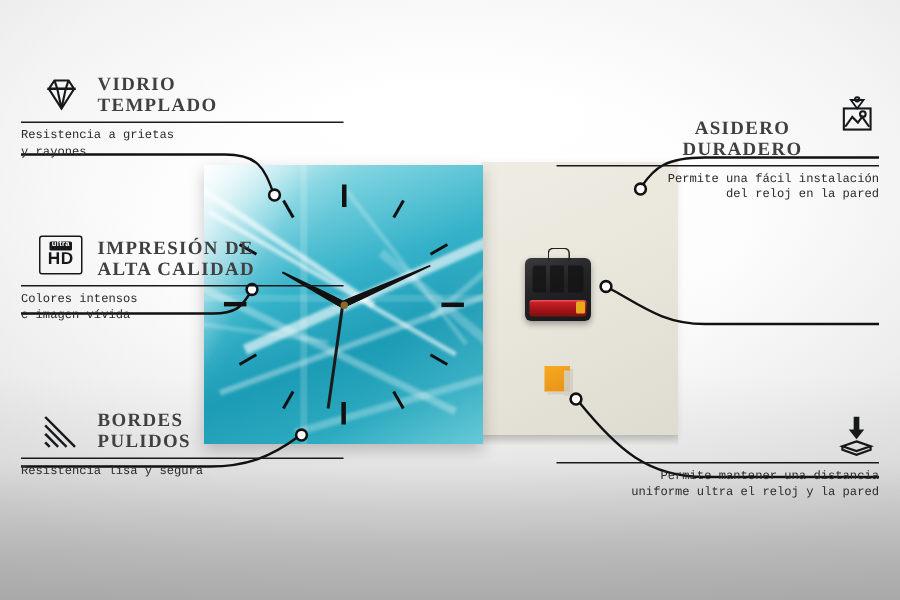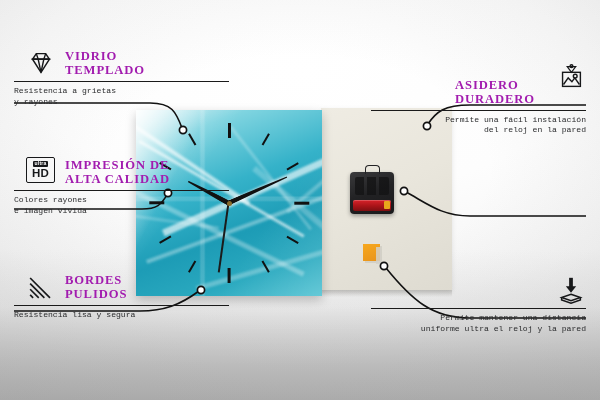--- a/index.html
+++ b/index.html
@@ -25,24 +25,24 @@
     pointer-events:none;
   }
 
   
   .feat{ position:absolute; width:215px; }
   .feat .head{ display:flex; align-items:center; gap:9px; }
   .feat.right .head{ flex-direction:row-reverse; }
   .ttl{
     font-family:"Liberation Serif", serif;
     font-weight:700; font-size:12.6px; line-height:14.4px;
-    letter-spacing:.9px; color:#a21caf; text-transform:uppercase;
+    letter-spacing:.9px; color:#404040; text-transform:uppercase;
     white-space:pre-line;
   }
-  .feat.right .ttl{ text-align:left;margin-top:30px; }
+  .feat.right .ttl{ text-align:center;margin-top:30px; }
   .rule{ height:1.3px; background:#1a1a1a; margin:3px 0 4px; width:100%; }
   .sub{
     font-family:Liberation Mono, monospace;
     font-size:8.1px; line-height:10.2px; color:#2a2b2d; white-space:pre-line;
   }
   .feat.right .sub{ text-align:right; }
   .ico{ width:30px; height:30px; flex:0 0 30px; display:block;margin-left:12px; }
 
   
   #f-vidrio   { left:14px;  top:48px; }
@@ -250,21 +250,21 @@
       <span class="ico">
         <span class="hdbox">
           <span class="u">ultra</span>
           <span class="h">HD</span>
         </span>
       </span>
       <span class="ttl">IMPRESIÓN DE
 ALTA CALIDAD</span>
     </div>
     <div class="rule"></div>
-    <div class="sub">Colores rayones
+    <div class="sub">Colores intensos
 e imagen vívida</div>
   </div>
 
   <div class="feat left" id="f-bordes">
     <div class="head">
       <span class="ico">
         <svg viewBox="0 0 32 32" fill="none" stroke="#17181a" stroke-width="1.7" stroke-linecap="square">
           <path d="M5 7 L25 27"></path>
             <path d="M5 13 L19 27"></path>
             <path d="M5 19 L13 27"></path>

